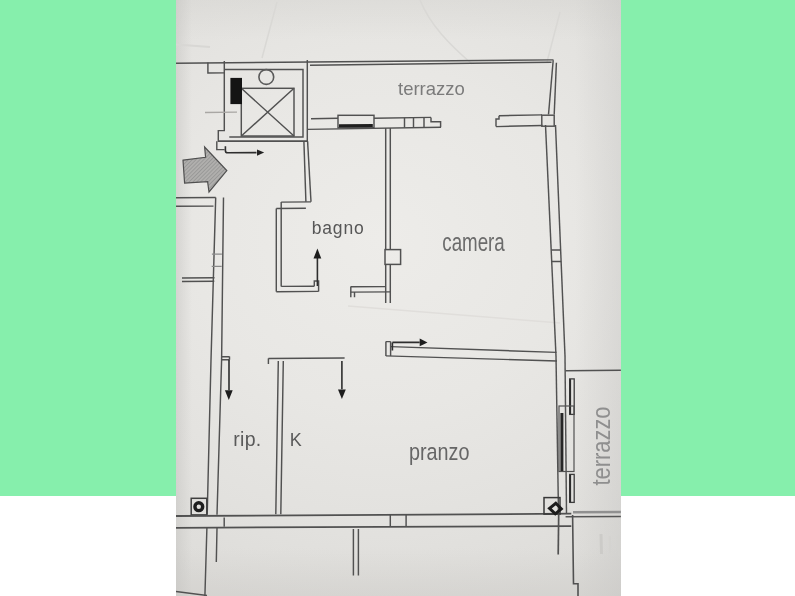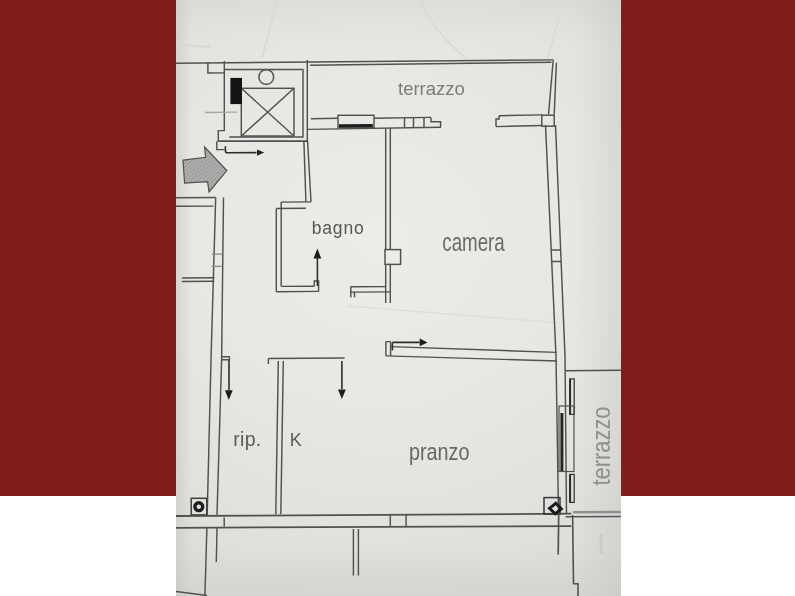--- a/index.html
+++ b/index.html
@@ -1,17 +1,17 @@
 <!DOCTYPE html>
 <html><head>
 <meta charset="utf-8">
 <style>
 html,body{margin:0;padding:0;}
 body{width:795px;height:596px;overflow:hidden;font-family:"Liberation Sans",sans-serif;}
-#stage{position:relative;width:795px;height:496px;background:#7f1d1d;}
+#stage{position:relative;width:795px;height:496px;background:#86efac;}
 #photo{position:absolute;left:176px;top:0;width:445px;height:596px;
 background:
  linear-gradient(90deg, rgba(196,195,192,.5) 0px, rgba(196,195,192,0) 16px),
  linear-gradient(270deg, rgba(196,195,193,.38) 0px, rgba(196,195,193,0) 46px),
  linear-gradient(180deg, rgba(205,204,200,.30) 0px, rgba(205,204,200,0) 40px),
  linear-gradient(0deg, rgba(198,196,192,.35) 0px, rgba(198,196,192,0) 48px),
  radial-gradient(ellipse 420px 380px at 46% 40%, #edecE9 0%, #e8e7e4 45%, #e2e1de 78%, #dddcd9 100%);
 }
 svg{position:absolute;left:0;top:0;filter:blur(0.33px);}
 </style>

